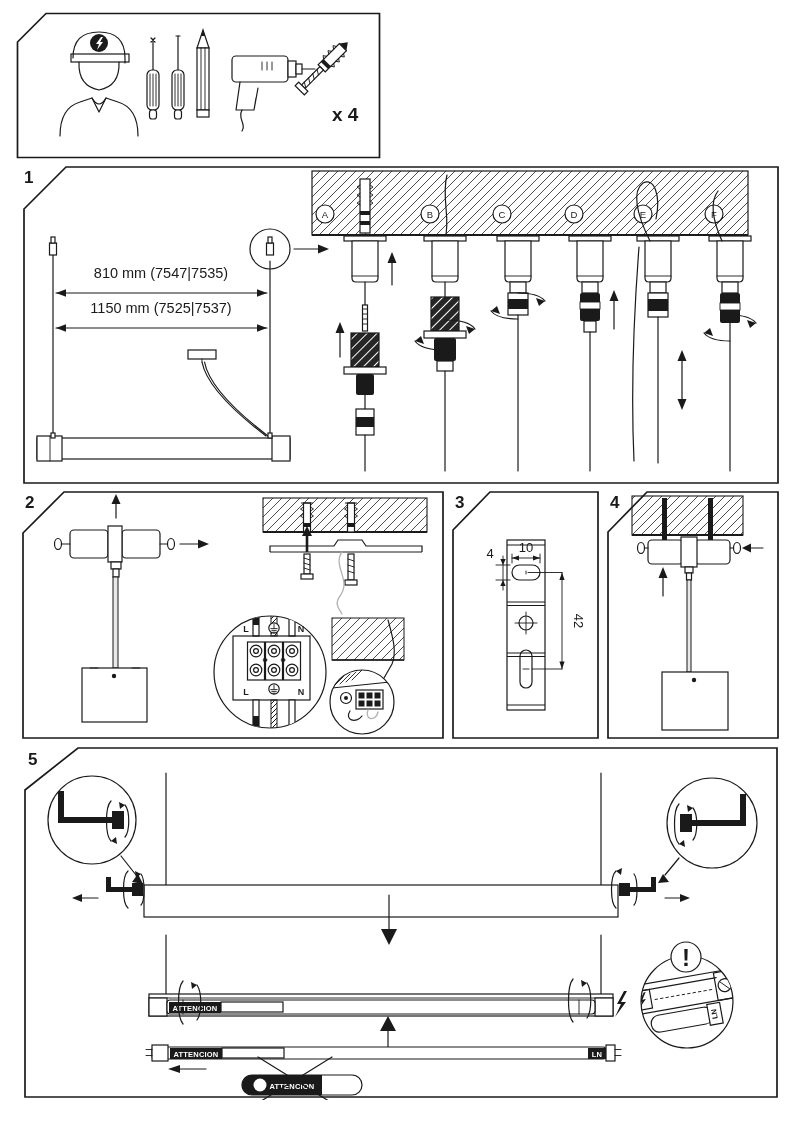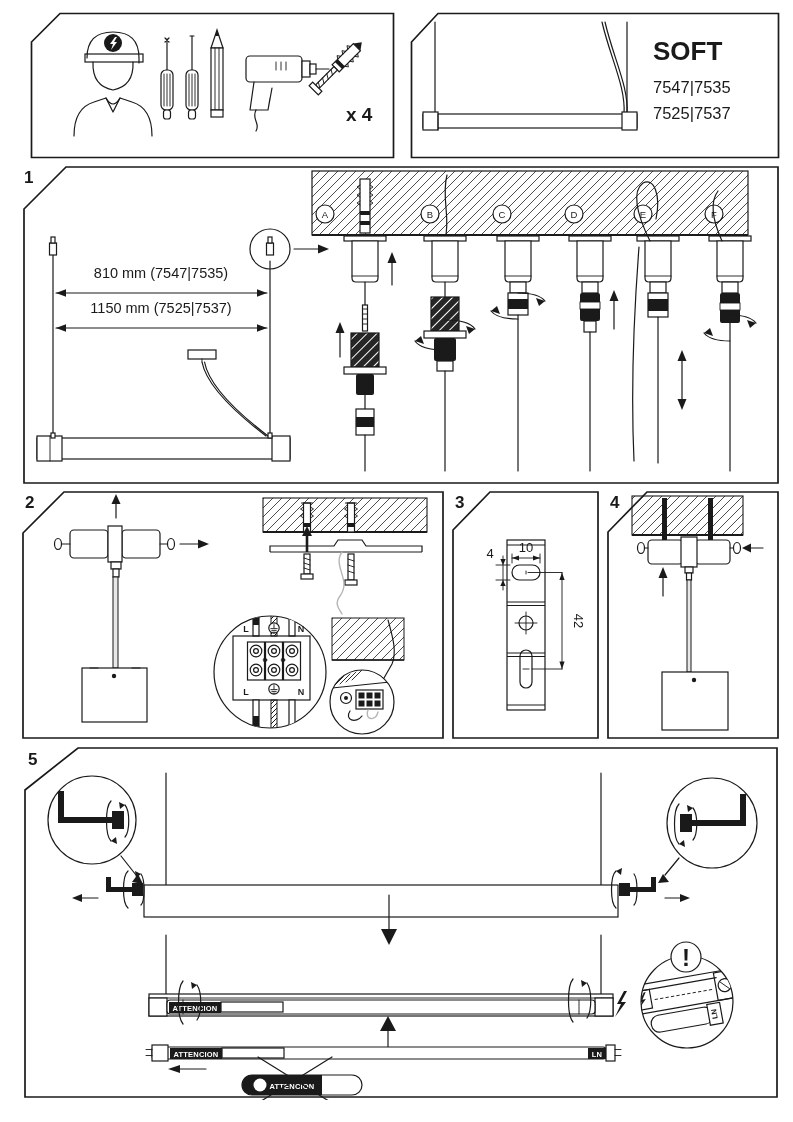--- a/index.html
+++ b/index.html
@@ -19,21 +19,21 @@
   .dim3{font-size:13px}
   .lbl{font-size:9.5px}
   .wlbl{font-size:7.5px;font-weight:bold;fill:#fff;letter-spacing:.2px}
   .tlbl{font-size:9px;font-weight:bold}
 </style>
 </head>
 <body>
 
 <div class="sheet">
 
-  <div class="panel" style="left:30px;top:12px">
+  <div class="panel" style="left:16px;top:12px">
     <svg width="365" height="147" viewBox="0 0 365 147">
       <path class="bord" d="M 30,1.5 L 363.5,1.5 L 363.5,145.5 L 1.5,145.5 L 1.5,30 Z"></path>
 
       <g>
         <path class="s" d="M 57,46 Q 57,20 83,20 Q 109,20 109,46 L 109,51"></path>
         <rect class="sq" x="55" y="42" width="58" height="8" fill="#fff"></rect>
         <circle cx="83" cy="31" r="9" class="blk"></circle>
         <polygon points="85,25 80,32 83,32 81,38 87,30 84,30 87,25" fill="#fff"></polygon>
         <path class="s" d="M 63,50 Q 62,74 83,78 Q 104,74 103,50"></path>
         <path class="s" d="M 44,124 Q 44,96 64,90 L 76,86 Q 83,98 90,86 L 102,90 Q 122,96 122,124"></path>
@@ -78,37 +78,20 @@
         <path class="s thin" d="M -5,-34 l -3,2 l 3,2 M -5,-27 l -3,2 l 3,2 M -5,-20 l -3,2 l 3,2 M 5,-34 l 3,2 l -3,2 M 5,-27 l 3,2 l -3,2 M 5,-20 l 3,2 l -3,2"></path>
         <rect class="blk" x="-5" y="-16" width="10" height="4"></rect>
         <rect class="sf" x="-2.5" y="-8" width="5" height="26"></rect>
         <path class="s thin" d="M -2.5,-4 l 5,3 M -2.5,2 l 5,3 M -2.5,8 l 5,3 M -2.5,14 l 5,3"></path>
         <rect class="sf" x="-6.5" y="18" width="13" height="5"></rect>
       </g>
       <text x="316" y="109" font-size="19" font-weight="bold">x 4</text>
     </svg>
   </div>
 
-  <div class="panel" style="left:410px;top:12px">
-    <svg width="370" height="147" viewBox="0 0 370 147">
-      <path class="bord" d="M 28,1.5 L 368.5,1.5 L 368.5,145.5 L 1.5,145.5 L 1.5,30 Z"></path>
-      <g>
-        <line class="s" x1="25" y1="10" x2="25" y2="102"></line>
-        <line class="s" x1="217" y1="10" x2="217" y2="102"></line>
-        <path class="s" d="M 192,10 C 200,45 216,75 214,102 M 195,10 C 203,45 219,75 217,102" stroke-width="1"></path>
-        <rect class="sf" x="13" y="102" width="214" height="14"></rect>
-        <rect class="sf" x="13" y="100" width="15" height="18"></rect>
-        <rect class="sf" x="212" y="100" width="15" height="18"></rect>
-        <line class="s thin" x1="28" y1="102" x2="28" y2="118"></line>
-      </g>
-      <text x="243" y="48" font-size="26" font-weight="bold">SOFT</text>
-      <text x="243" y="81" font-size="16.5">7547|7535</text>
-      <text x="243" y="107" font-size="16.5">7525|7537</text>
-    </svg>
-  </div>
 
   <div class="panel" style="left:20px;top:165px">
     <svg width="760" height="320" viewBox="0 0 760 320">
       <defs>
         <pattern id="p1h" width="9" height="9" patternUnits="userSpaceOnUse">
           <path d="M 0,9 L 9,0 M -2,2 L 2,-2 M 7,11 L 11,7" stroke="#3a3a3a" stroke-width="0.9" fill="none"></path>
         </pattern>
         <pattern id="p1d" width="7" height="7" patternUnits="userSpaceOnUse" patternTransform="rotate(45)">
           <rect width="7" height="7" fill="#262626"></rect>
           <line x1="0" y1="0" x2="0" y2="7" stroke="#fff" stroke-width="2"></line>

